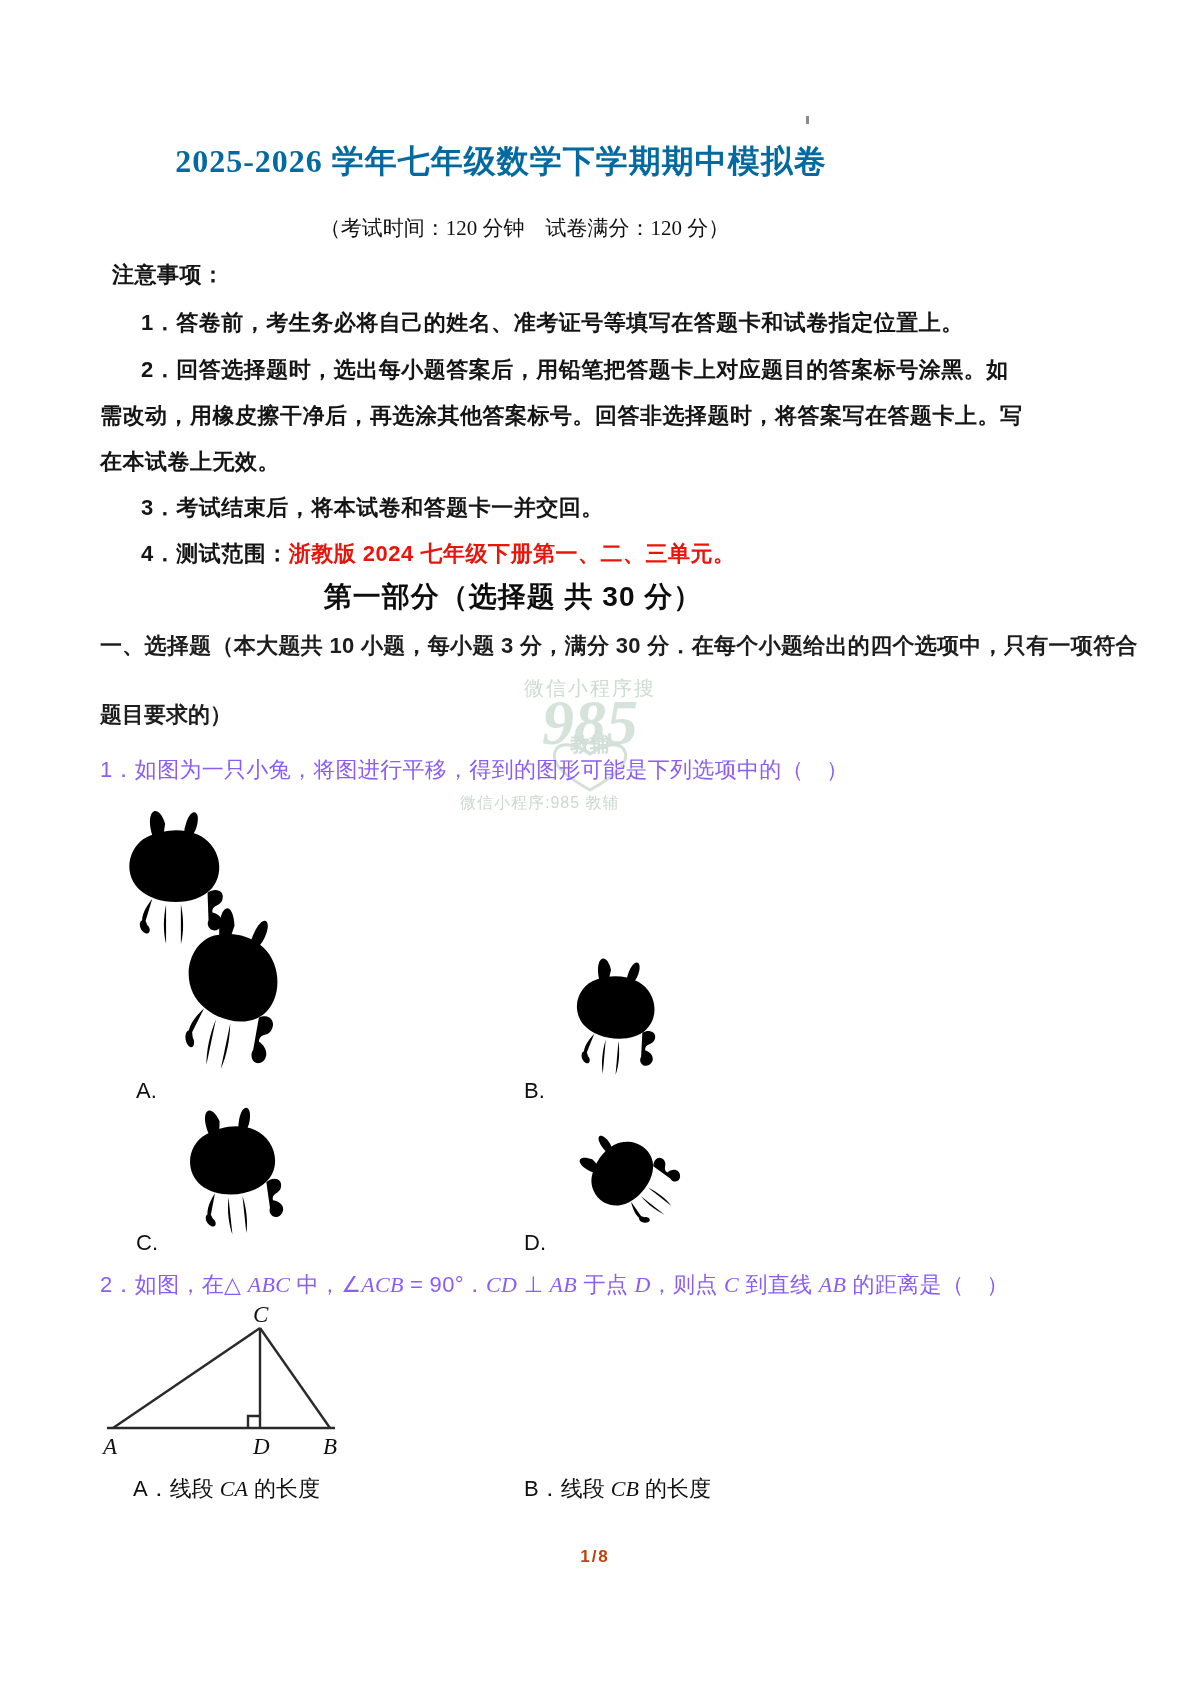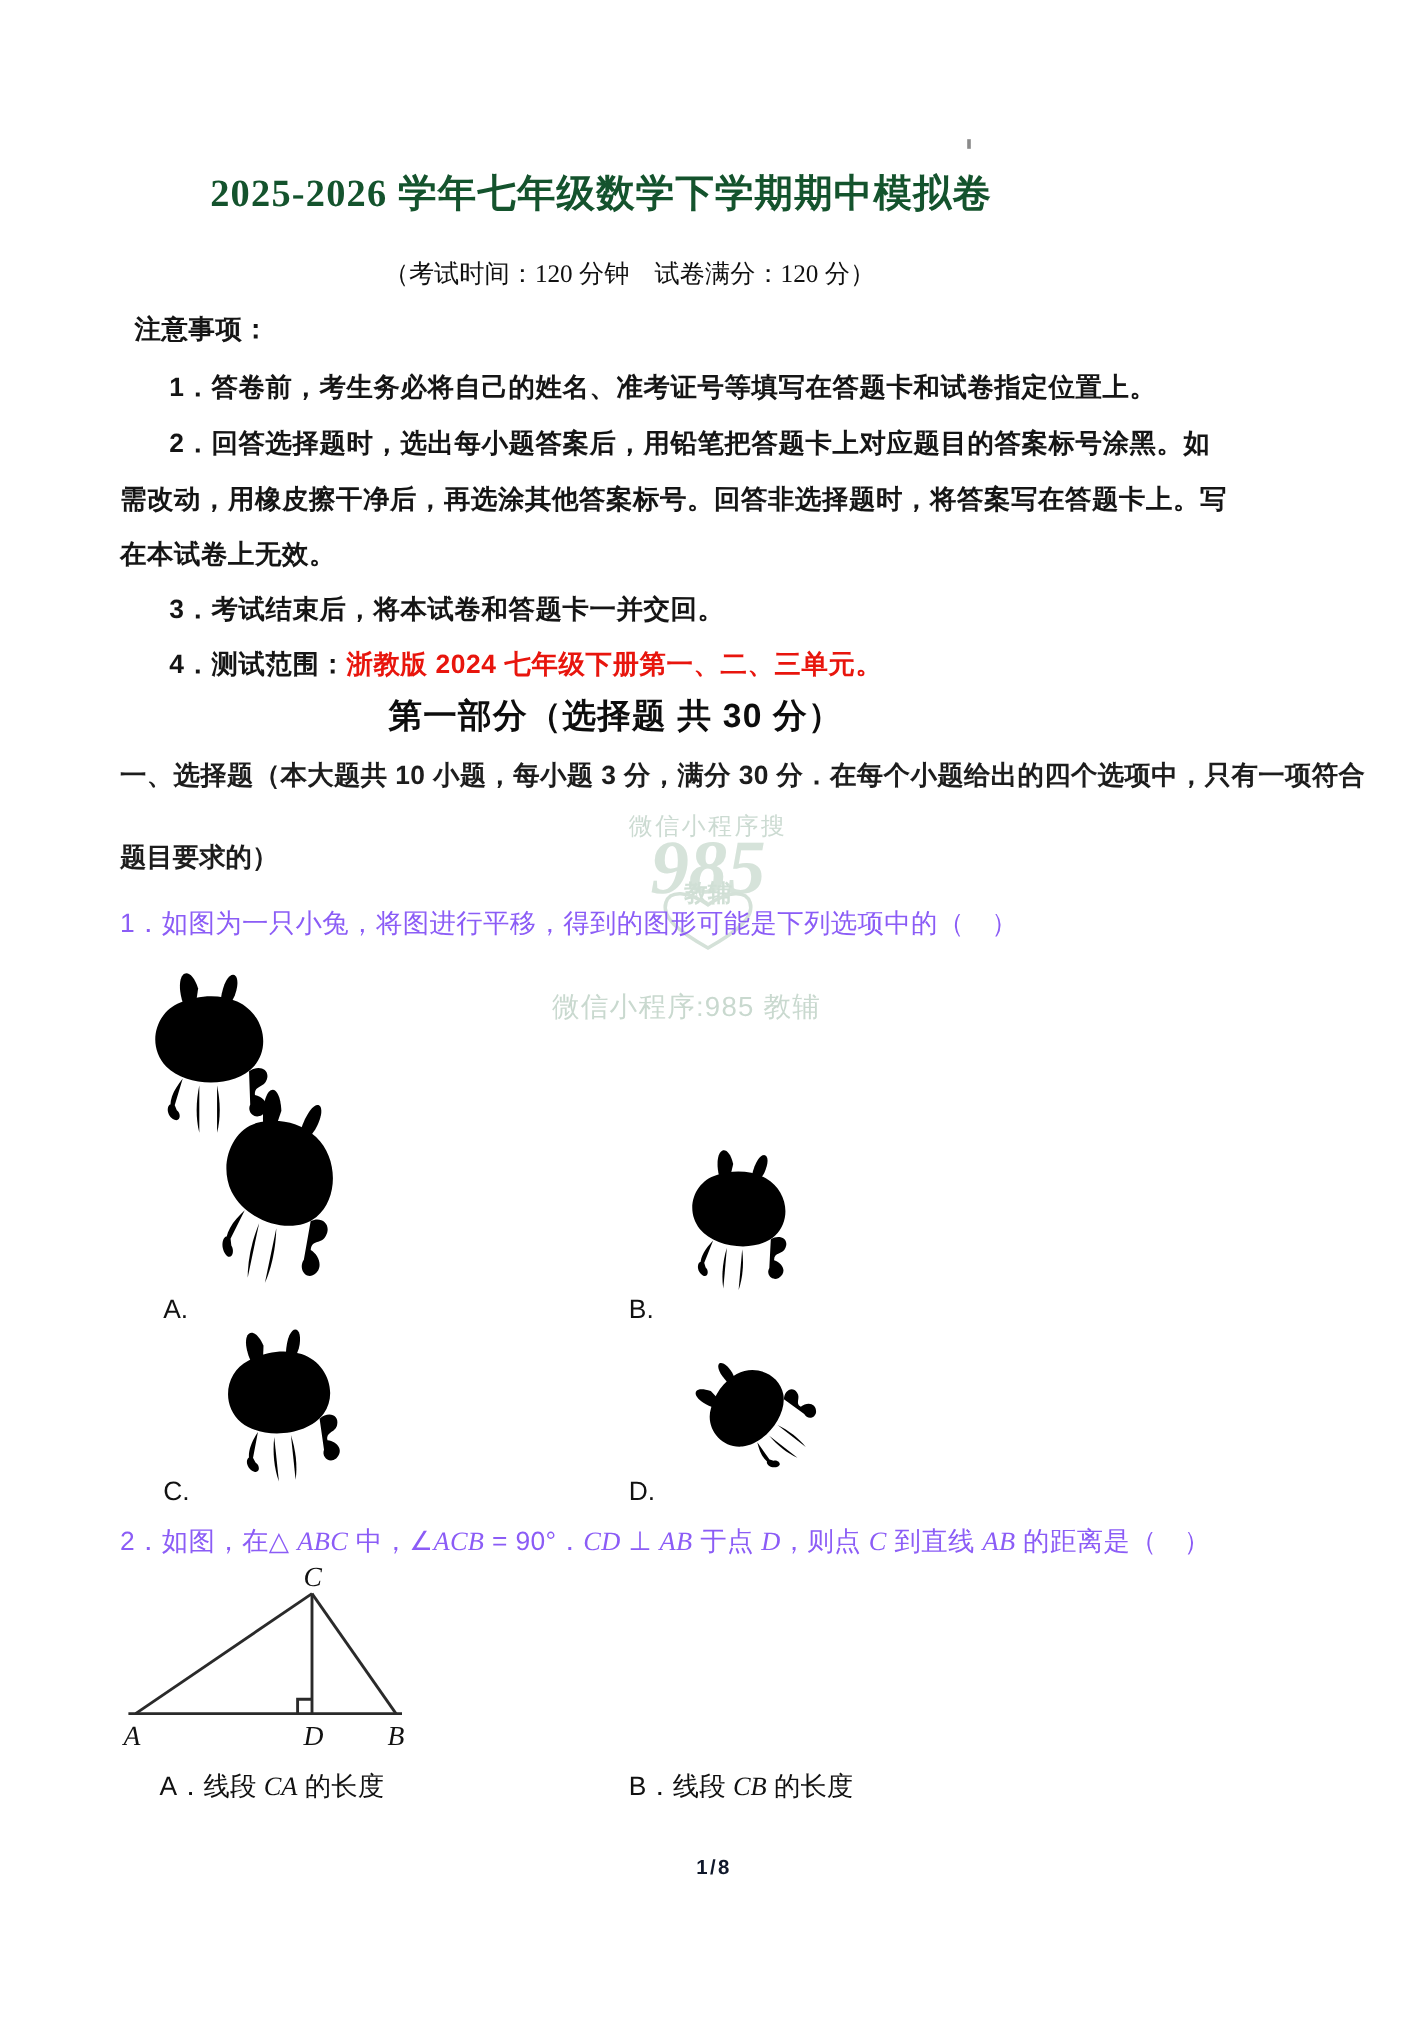--- a/index.html
+++ b/index.html
@@ -9,21 +9,21 @@
     overflow:hidden;
   }
   .abs{position:absolute;}
   .z1{z-index:2;}
   svg{overflow:visible;display:block;}
 
   
   .title{
     left:0;top:140px;width:1002px;text-align:center;
     font-family:"Liberation Serif","DejaVu Serif",serif;
-    font-weight:bold;font-size:32px;letter-spacing:1px;color:#14532d;
+    font-weight:bold;font-size:32px;letter-spacing:1px;color:#0369a1;
   }
   .subtitle{
     left:0;top:214px;width:1049px;text-align:center;
     font-family:"Liberation Serif","DejaVu Serif",serif;
     font-size:21px;color:#111;
   }
   
   .notice-label{left:100px;top:260px;font-size:23px;font-weight:bold;color:#000;margin-left:12px;}
   .nline{font-size:22px;font-weight:600;color:#151515;letter-spacing:0.5px;white-space:nowrap;}
   .n1{left:141px;top:308px;}
@@ -58,34 +58,34 @@
   .rab{position:absolute;}
 
   
   .wm{color:#ccdbd2;text-align:center;z-index:0;user-select:none;}
   .wm-l1{left:505px;top:675px;width:170px;font-size:20px;letter-spacing:2px;}
   .wm-big{
     left:500px;top:686px;width:180px;font-size:64px;font-weight:bold;font-style:italic;
     font-family:"Liberation Serif","DejaVu Serif",serif;color:#d6e3da;
   }
   .wm-l2{left:540px;top:731px;width:100px;font-size:20px;font-weight:bold;color:#d0dfd5;}
-  .wm-bottom{left:460px;top:793px;font-size:23px;color:#c9d9cf;letter-spacing:1px;z-index:0;margin-top:31px;}
+  .wm-bottom{left:460px;top:793px;font-size:16px;color:#c9d9cf;letter-spacing:1px;z-index:0;}
   .wm-heart{left:545px;top:738px;z-index:0;}
 
   
   .fig2{left:95px;top:1306px;}
   .fig2 line, .fig2 polyline{stroke:#2a2a2a;stroke-width:2.4;fill:none;}
   .fig2 text{
     font-family:"Liberation Serif","DejaVu Serif",serif;font-style:italic;
     font-size:23px;fill:#111;
   }
 
   .footer{
     left:0;top:1547px;width:1190px;text-align:center;
-    font-size:17px;font-weight:bold;color:#0f172a;letter-spacing:2px;
+    font-size:17px;font-weight:bold;color:#c2410c;letter-spacing:2px;
   }
   .stray{left:806px;top:116px;width:3px;height:8px;background:#8a8a8a;}
 </style>
 </head>
 <body>
 
 <div class="abs wm wm-l1">微信小程序搜</div>
 <div class="abs wm wm-big">985</div>
 <div class="abs wm wm-l2">教辅</div>
 <div class="abs wm wm-bottom">微信小程序:985 教辅</div>

